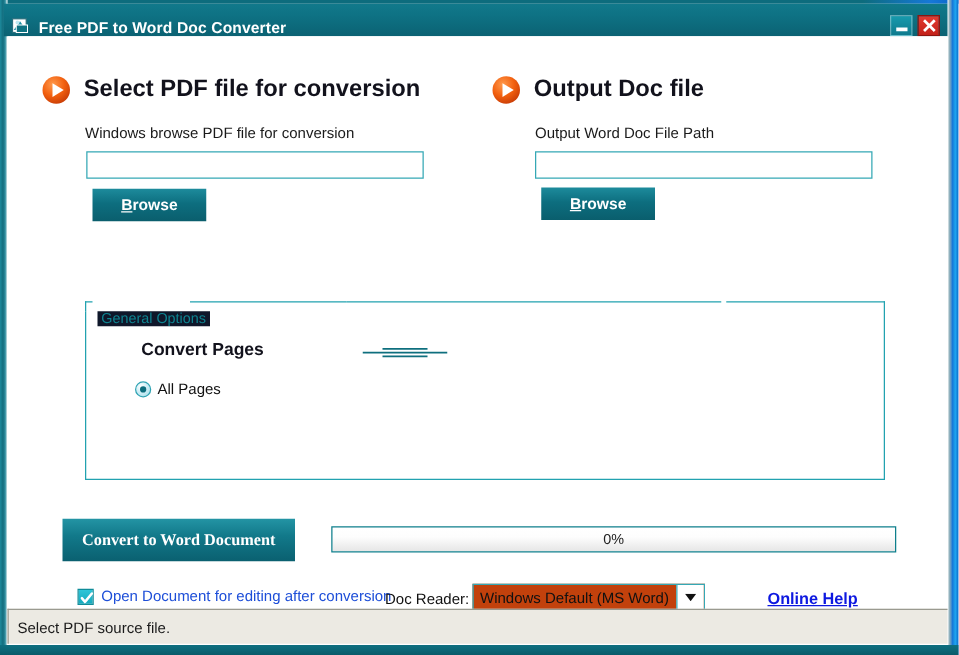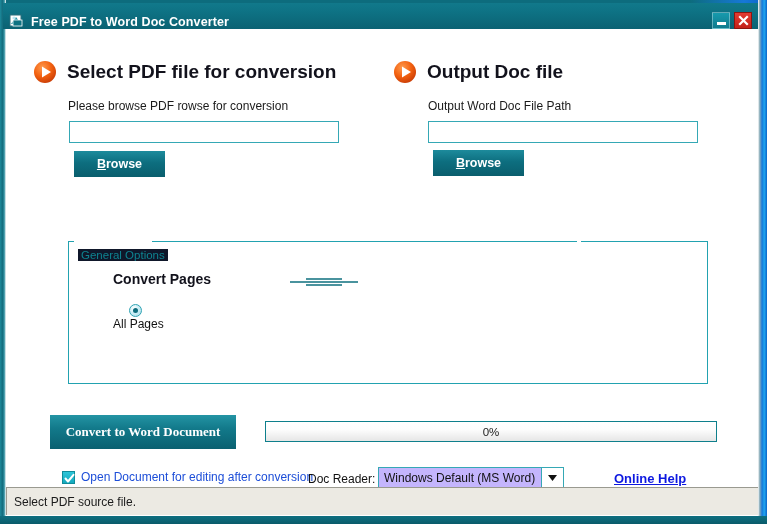--- a/index.html
+++ b/index.html
@@ -291,21 +291,21 @@
     left: 302px; top: 443px;
     font-size: 12px;
     color: #111;
     white-space: nowrap;
   }
   .combo {
     position: absolute;
     left: 372px; top: 438px;
     width: 186px; height: 22px;
     border: 1px solid #35a8b5;
-    background: #c4b5fd;
+    background: #c2410c;
     box-sizing: border-box;
     display: flex;
     align-items: center;
     cursor: pointer;
   }
   .combo-text {
     font-size: 12px;
     color: #111;
     padding-left: 5px;
     flex: 1 1 auto;
@@ -396,21 +396,21 @@
               <stop offset="100%" stop-color="#c83c06"></stop>
             </radialGradient>
           </defs>
           <circle cx="13" cy="13" r="11" fill="url(#og1)"></circle>
           <polygon points="10,7.5 19,13 10,18.5" fill="#ffffff"></polygon>
         </svg>
       </span>
       <span class="section-title">Select PDF file for conversion</span>
     </div>
 
-    <div class="sub-label" style="left:62px; top:70px;">Please browse PDF rowse for conversion</div>
+    <div class="sub-label" style="left:62px; top:70px;">Windows browse PDF file for conversion</div>
 
     <input class="txt-input" style="left: 63px; top: 92px; width: 270px; height: 22px;" value="">
 
     <button class="teal-btn" style="left:68px; top:122px; width:91px; height:26px;">
       <u>B</u><span>rowse</span>
     </button>
 
     <div class="section-head" style="left:386px; top:30px;">
       <span class="bullet-icon">
         <svg width="26" height="26" viewBox="0 0 26 26">
@@ -452,21 +452,21 @@
       <div class="gb-title">Convert Pages</div>
 
       <div class="ornament">
         <svg width="68" height="16" viewBox="0 0 68 16">
           <line x1="0" y1="8" x2="68" y2="8" stroke="#0e6f7e" stroke-width="1.4"></line>
           <line x1="16" y1="5" x2="52" y2="5" stroke="#0e6f7e" stroke-width="1.4"></line>
           <line x1="16" y1="11" x2="52" y2="11" stroke="#0e6f7e" stroke-width="1.4"></line>
         </svg>
       </div>
 
-      <div class="radio-row" style="left:40px; top:63px;flex-direction:column;">
+      <div class="radio-row" style="left:40px; top:63px;">
         <span class="radio-mark checked"></span>
         <span class="radio-label">All Pages</span>
       </div>
 
     </div>
 
     <button class="convert-btn">Convert to Word Document</button>
 
     <div class="progress">
       <span class="progress-text">0%</span>

